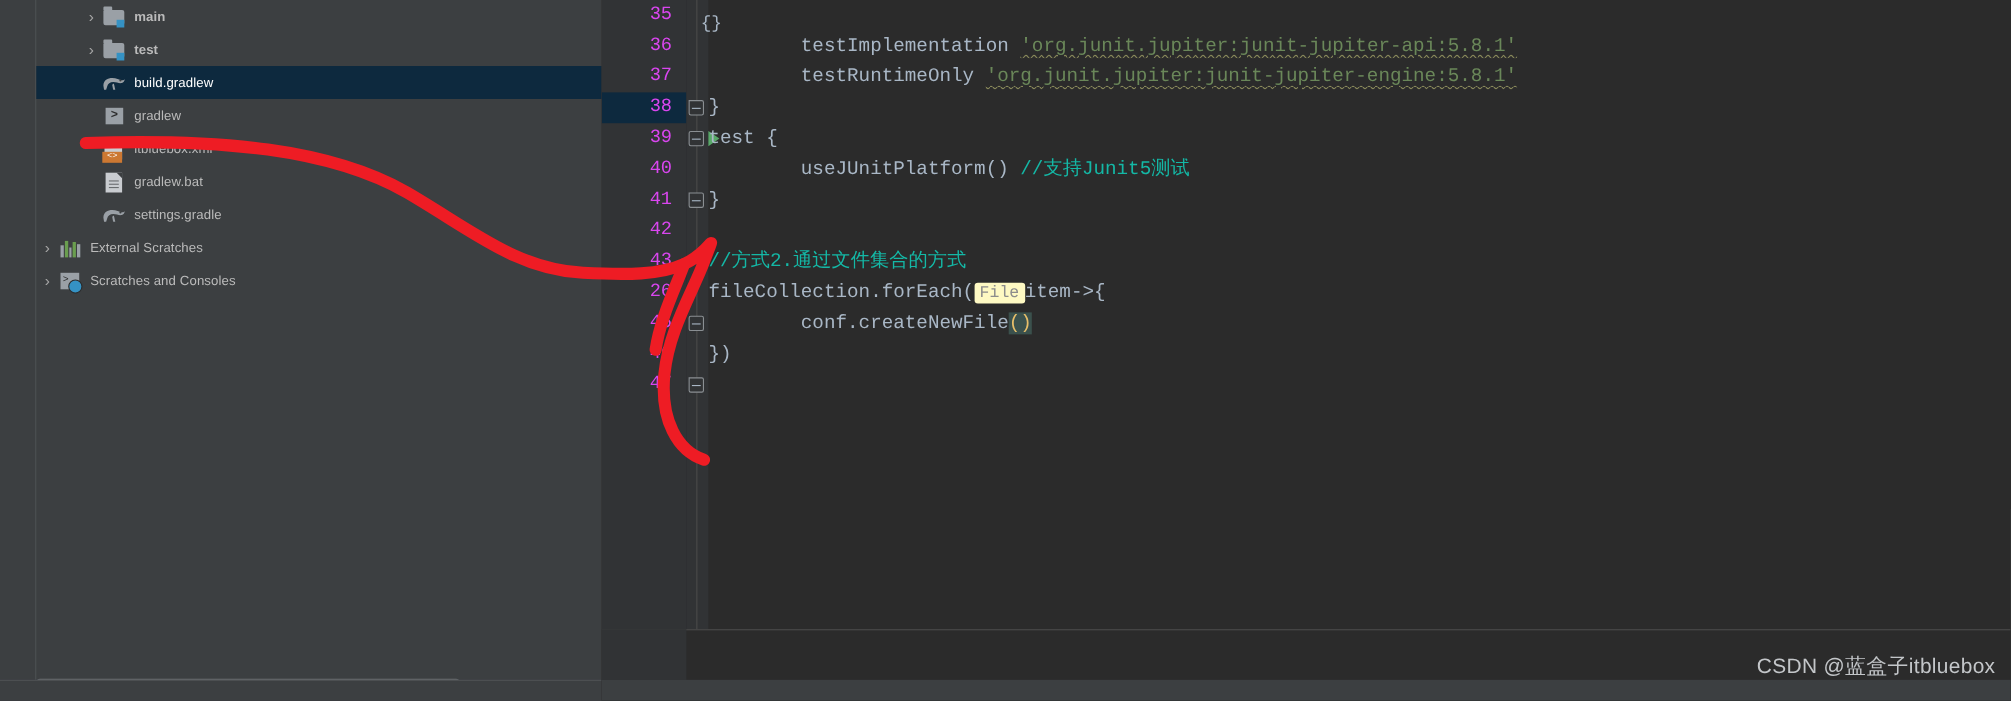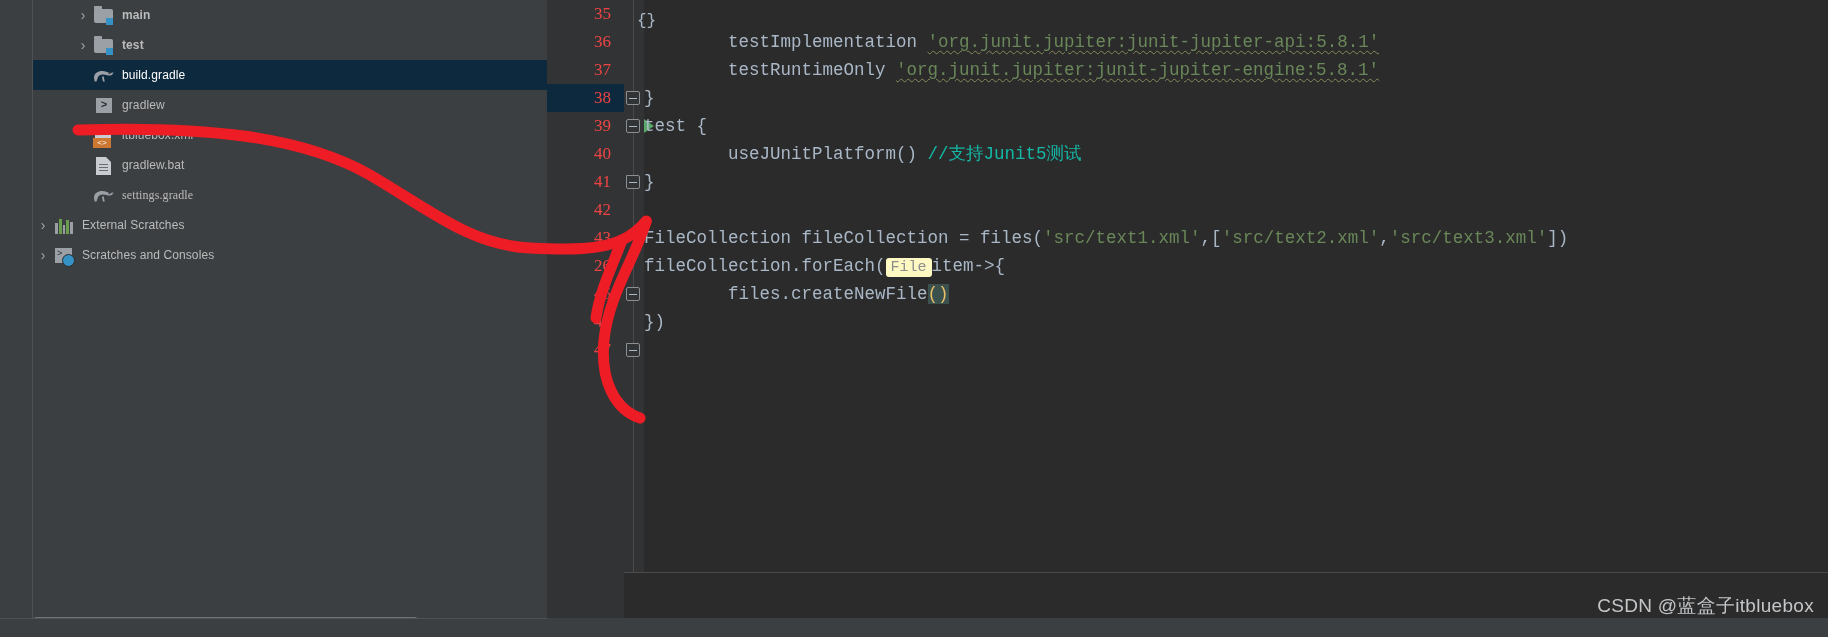--- a/index.html
+++ b/index.html
@@ -213,22 +213,22 @@
   }
   .linenums {
     position: absolute;
     left: 0; top: 0; width: 77px;
   }
   .ln {
     height: 28px;
     line-height: 28px;
     text-align: right;
     padding-right: 13px;
-    color: #ef4444;
-    font-family: Liberation Serif, serif;
+    color: #d946ef;
+    font-family: Liberation Mono, monospace;
     font-size: 17px;
     position: relative;
   }
   .run-marker {
     position: absolute;
     right: -30px; top: 50%;
     transform: translateY(-50%);
     width: 0; height: 0;
     border-left: 10px solid #59a869;
     border-top: 7px solid transparent;
@@ -364,21 +364,21 @@
           <span class="spacer"></span>
           <span class="ico">
             <span class="ic-gradle">
               <svg width="21" height="13" viewBox="0 0 21 13">
                 <path d="M1 9 C1 4 5 2 9 2 C13 2 15 4 18 4 C19.5 4 20.5 3 20.5 3 C20.5 3 20 6 17.5 6.5 C15 7 13 5.5 10 5.5 C7 5.5 5 7 4.5 9.5 L3.5 12.5 L1.6 12.5 Z" fill="#9aa0a6"></path>
                 <circle cx="16.5" cy="4.2" r="1" fill="#3c3f41"></circle>
                 <path d="M10.5 7 L11.8 12.5 L9.9 12.5 L9 8 Z" fill="#9aa0a6"></path>
               </svg>
             </span>
           </span>
-          <span class="label">build.gradle</span>
+          <span class="label">build.gradlew</span>
         </div>
         <div class="tree-row" style="padding-left: 40px;">
           <span class="spacer"></span>
           <span class="ico">
             <span class="ic-script">&gt;</span>
           </span>
           <span class="label">gradlew</span>
         </div>
         <div class="tree-row" style="padding-left: 40px;">
           <span class="spacer"></span>
@@ -387,21 +387,21 @@
           </span>
           <span class="label">itbluebox.xml</span>
         </div>
         <div class="tree-row" style="padding-left: 40px;">
           <span class="spacer"></span>
           <span class="ico">
             <span class="ic-doc"></span>
           </span>
           <span class="label">gradlew.bat</span>
         </div>
-        <div class="tree-row" style="padding-left: 40px; font-family: Liberation Serif, serif;">
+        <div class="tree-row" style="padding-left: 40px;">
           <span class="spacer"></span>
           <span class="ico">
             <span class="ic-gradle">
               <svg width="21" height="13" viewBox="0 0 21 13">
                 <path d="M1 9 C1 4 5 2 9 2 C13 2 15 4 18 4 C19.5 4 20.5 3 20.5 3 C20.5 3 20 6 17.5 6.5 C15 7 13 5.5 10 5.5 C7 5.5 5 7 4.5 9.5 L3.5 12.5 L1.6 12.5 Z" fill="#9aa0a6"></path>
                 <circle cx="16.5" cy="4.2" r="1" fill="#3c3f41"></circle>
                 <path d="M10.5 7 L11.8 12.5 L9.9 12.5 L9 8 Z" fill="#9aa0a6"></path>
               </svg>
             </span>
           </span>
@@ -464,23 +464,23 @@
       </div>
     <div class="code-area" id="code-area">
         <div class="code-line"></div>
         <div class="code-line"><span class="plain">        </span><span class="plain">testImplementation </span><span class="str squiggle">'org.junit.jupiter:junit-jupiter-api:5.8.1'</span></div>
         <div class="code-line"><span class="plain">        </span><span class="plain">testRuntimeOnly </span><span class="str squiggle">'org.junit.jupiter:junit-jupiter-engine:5.8.1'</span></div>
         <div class="code-line"><span class="plain">}</span></div>
         <div class="code-line"><span class="plain">test {</span></div>
         <div class="code-line"><span class="plain">        useJUnitPlatform() </span><span class="cmt">//支持Junit5测试</span></div>
         <div class="code-line"><span class="plain">}</span></div>
         <div class="code-line"></div>
-        <div class="code-line"><span class="plain">FileCollection fileCollection = files(</span><span class="str">'src/text1.xml'</span><span class="plain">,[</span><span class="str">'src/text2.xml'</span><span class="plain">,</span><span class="str">'src/text3.xml'</span><span class="plain">])</span></div>
+        <div class="code-line"><span class="cmt">//方式2.通过文件集合的方式</span></div>
         <div class="code-line"><span class="plain">fileCollection.forEach(</span><span class="hint">File</span><span class="plain">item-&gt;{</span></div>
-        <div class="code-line"><span class="plain">        files.createNewFile</span><span class="brace-y">()</span></div>
+        <div class="code-line"><span class="plain">        conf.createNewFile</span><span class="brace-y">()</span></div>
         <div class="code-line"><span class="plain">})</span></div>
       </div>
 
     <div class="editor-bottom-bar"></div>
     <div class="gutter-bottom"></div>
     <div class="breadcrumb">{}</div>
     <div class="status-strip"></div>
   </div>
 
   <div class="watermark">CSDN @蓝盒子itbluebox</div>

